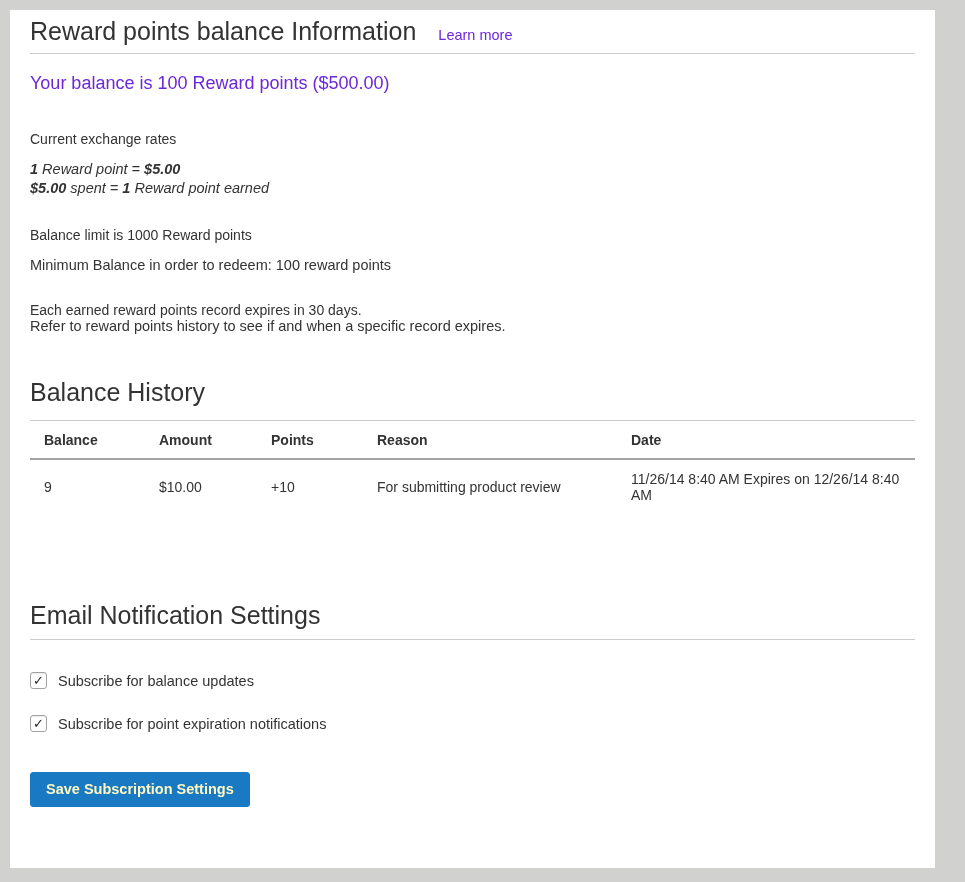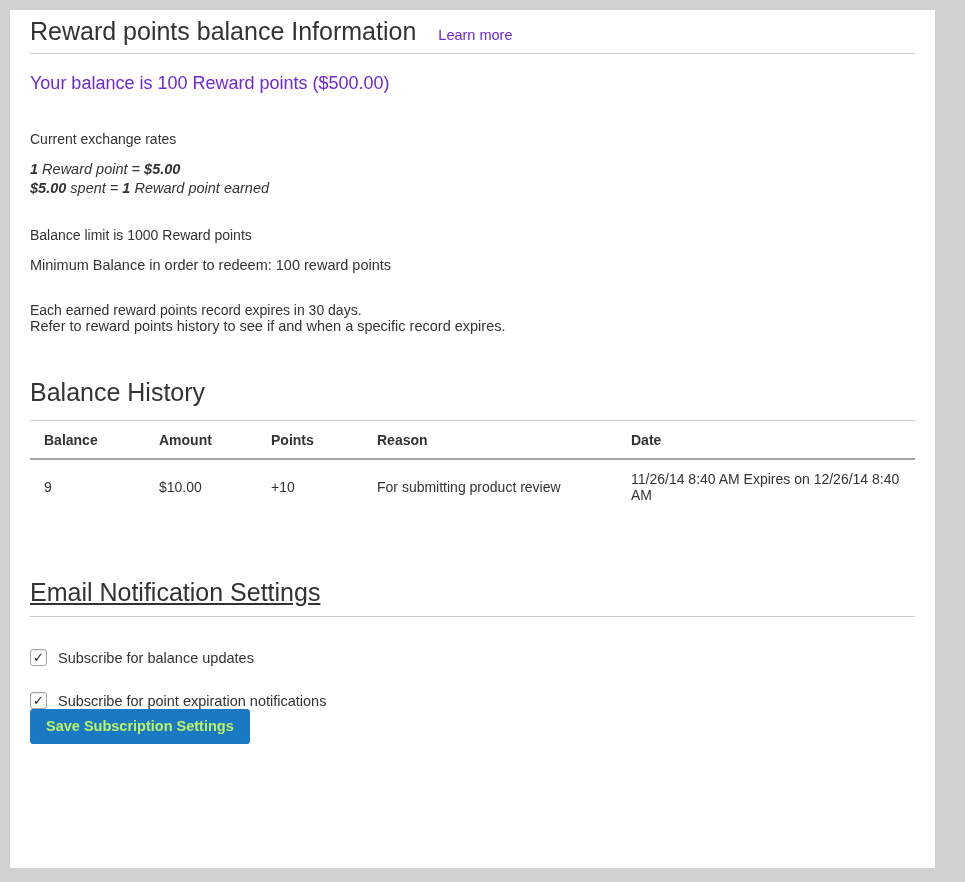--- a/index.html
+++ b/index.html
@@ -80,21 +80,21 @@
     border-bottom: 2px solid #a3a3a3;
   }
   table.history td {
     text-align: left;
     padding: 11px 10px;
   }
   table.history th:first-child,
   table.history td:first-child { padding-left: 14px; }
   table.history tbody tr:nth-child(even) { background: #f6f6f6; }
   
-  .email-title { margin-top: 64px; text-decoration: underline; }
+  .email-title { margin-top: 87px; }
   .email-divider { margin-top: 9px; }
   .checkbox-row {
     display: flex;
     align-items: center;
     gap: 11px;
     margin-top: 32px;
   }
   .checkbox-row + .checkbox-row { margin-top: 26px; }
   .checkbox {
     display: inline-flex;
@@ -109,25 +109,26 @@
     font-weight: 700;
     color: #1f1f1f;
     cursor: pointer;
     line-height: 1;
   }
   .checkbox-label {
     font-size: 14.5px;
     cursor: pointer;
   }
   .save-btn {
+    margin-top: 40px;
     display: inline-block;
     background: #1979c3;
     border: 1px solid #1979c3;
     border-radius: 3px;
-    color: #bef264;
+    color: #fef9c3;
     font-family: "Liberation Sans", "DejaVu Sans", sans-serif;
     font-size: 14.5px;
     font-weight: 700;
     padding: 8px 15px 9px 15px;
     cursor: pointer;
   }
 </style>
 </head>
 <body>
 

